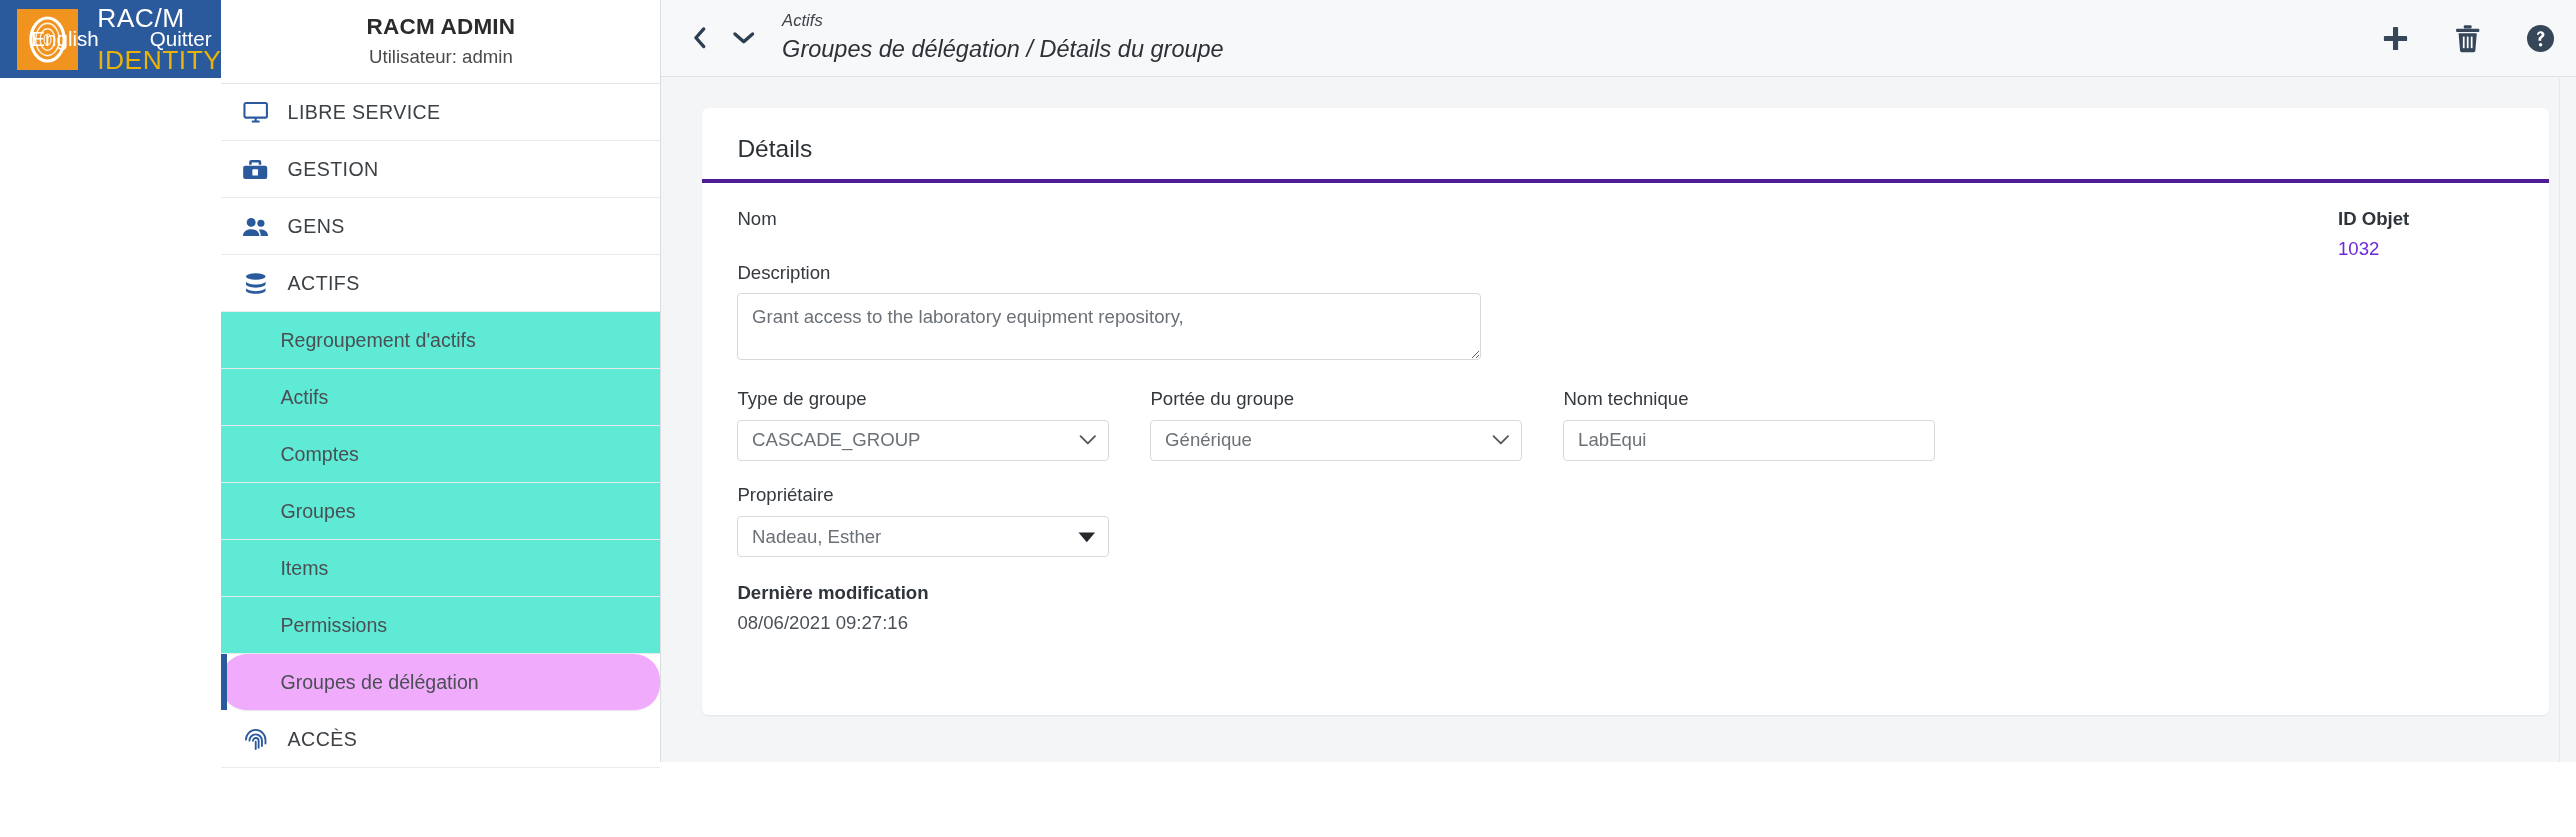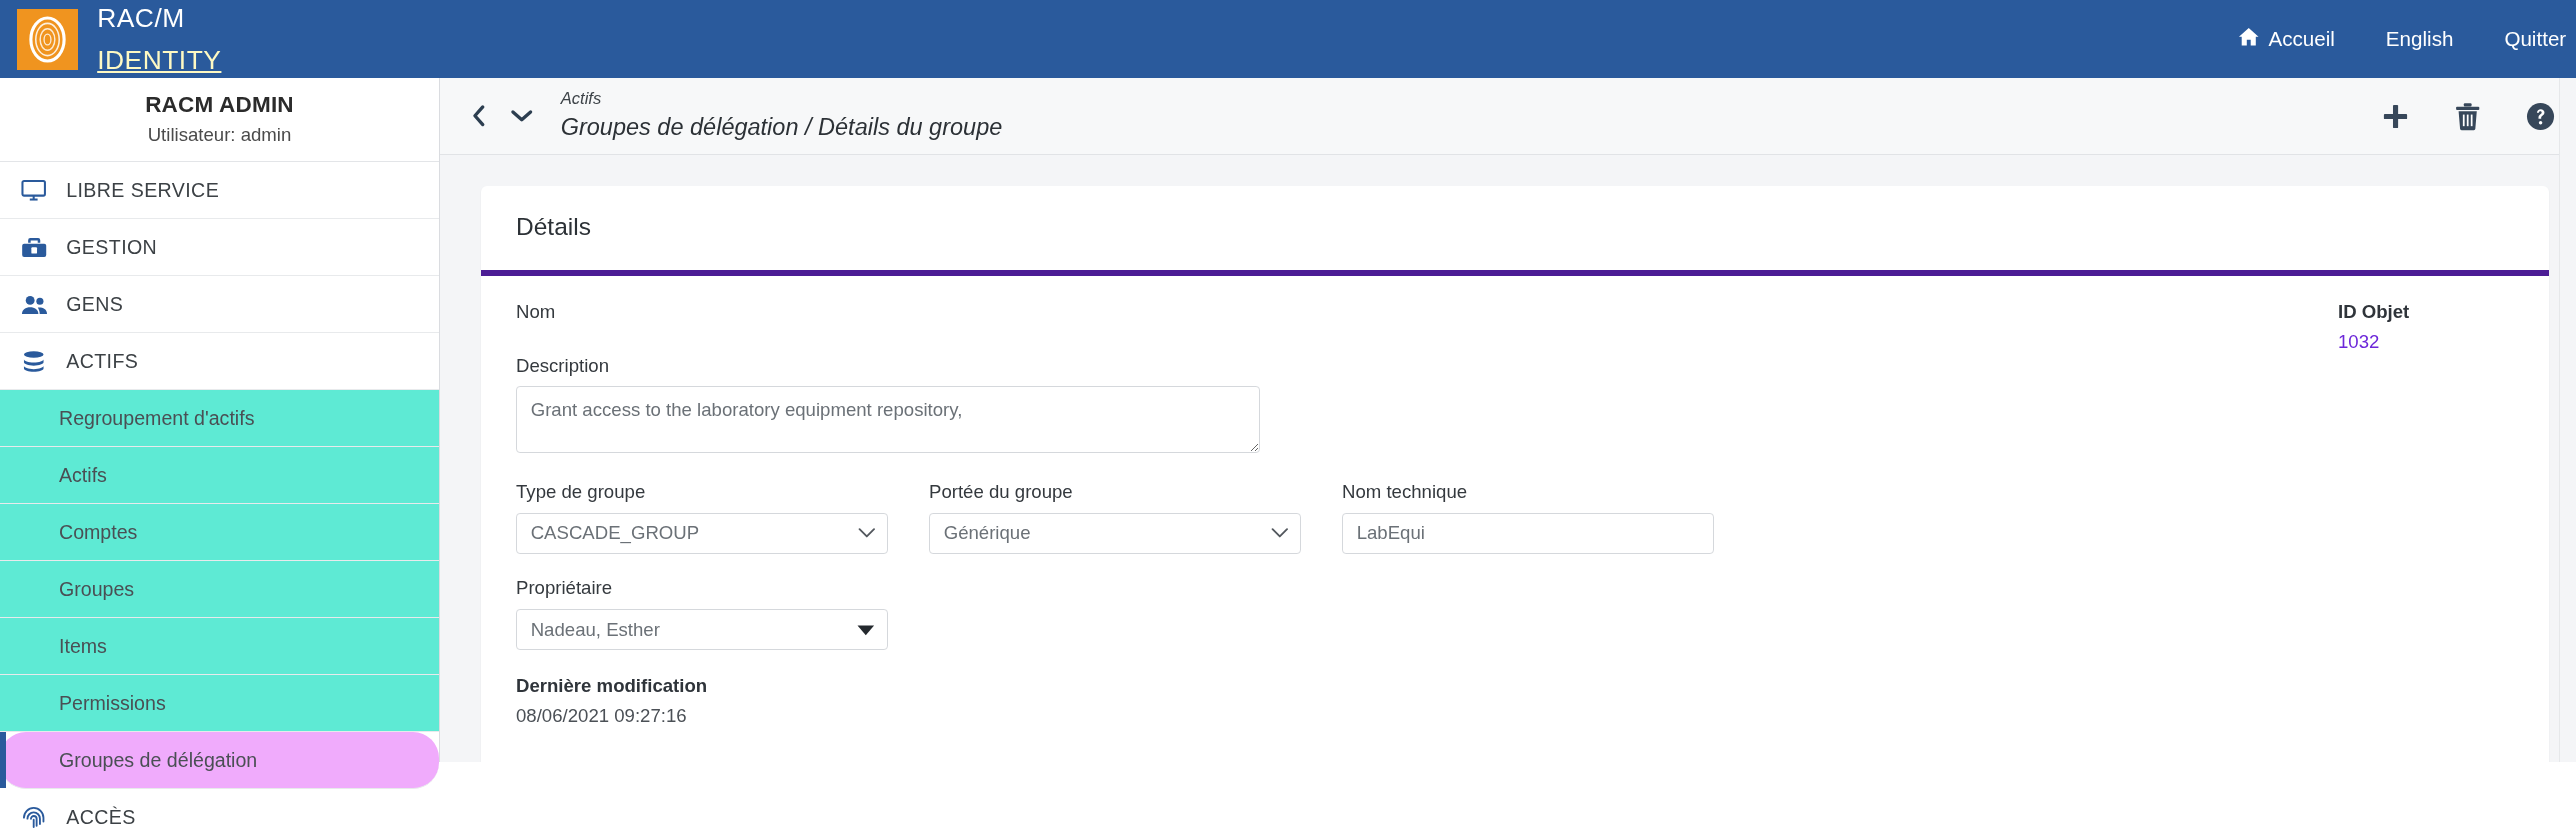--- a/index.html
+++ b/index.html
@@ -2,41 +2,41 @@
 <html><head>
 <meta charset="utf-8">
 <style>
   * { box-sizing: border-box; margin: 0; padding: 0; }
   html, body {
     width: 2576px; height: 838px;
     background: #ffffff;
     font-family: "Liberation Sans", sans-serif;
     overflow: hidden;
   }
-  .app { position: relative; width: 2576px; height: 762px; display: flex; flex-direction: column; }
+  .app { position: relative; width: 2576px; height: 762px; display: flex; }
 
   
   .topbar {
     height: 78px; min-height: 78px;
     background: #2a5a9c;
     display: flex; align-items: center;
     padding: 0 0 0 16.6px;
     position: relative;
   }
   .logo-wrap { display: flex; align-items: center; }
   .logo-mark {
     width: 61px; height: 61px; background: #f0941f;
     display: flex; align-items: center; justify-content: center;
   }
   .logo-text { margin-left: 19.6px; line-height: 1.0; }
   .logo-line1 {
     color: #ffffff; font-size: 26.4px; letter-spacing: 0.5px; font-weight: 400;
   }
   .logo-line2 {
-    color: #fef9c3; font-size: 26.4px; letter-spacing: 0.5px; font-weight: 400; margin-top: 15px; text-decoration: underline;
+    color: #eab308; font-size: 26.4px; letter-spacing: 0.5px; font-weight: 400; margin-top: 15px;
   }
   .topnav {
     position: absolute; right: 0; top: 0; height: 78px;
     display: flex; align-items: center; gap: 51px; padding-right: 9.8px;
   }
   .topnav a {
     color: #ffffff; font-size: 20.6px; text-decoration: none;
     display: flex; align-items: center; gap: 8.8px; white-space: nowrap;
   }
 
@@ -99,21 +99,21 @@
   }
   .crumb-actions .act { cursor: pointer; display: flex; align-items: center; }
 
   .content { flex: 1; padding: 31px 27px 0 41px; min-height: 0; overflow: hidden; }
   .card {
     background: #ffffff; border-radius: 5.9px;
     box-shadow: 0 1px 2px rgba(0,0,0,.07);
     min-height: 607px;
   }
   .card-head {
-    padding: 27px 35px 29px; border-bottom: 6px solid #4c1d95;
+    padding: 27px 35px 16px; border-bottom: 4px solid #4c1d95;
   }
   .card-title { font-size: 24.5px; color: #2c3136; font-weight: 400; }
   .card-body { padding: 25.4px 35px 29px; position: relative; }
 
   .field-label { font-size: 18.6px; color: #34393e; margin-bottom: 9.8px; display: block; }
   .txt-input {
     width: 100%; height: 41px; border: 1px solid #d5d8dc; border-radius: 3.9px;
     background: #ffffff; color: #6b7177; font-size: 18.6px;
     padding: 0 13.7px; font-family: "Liberation Sans", sans-serif; outline: none;
   }

